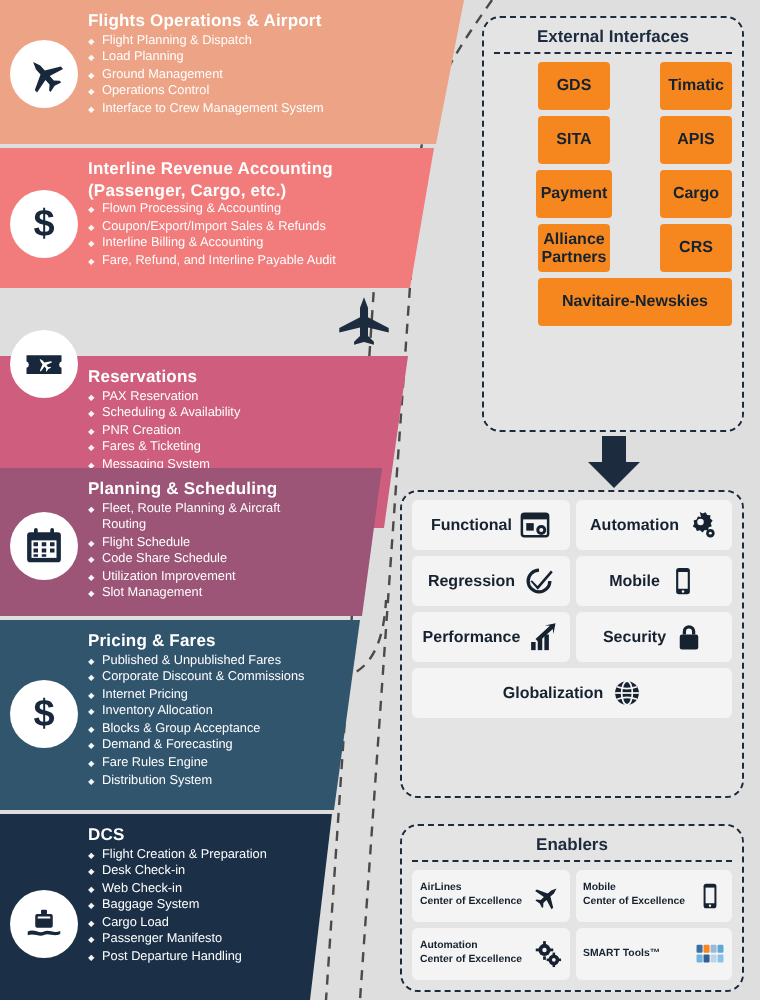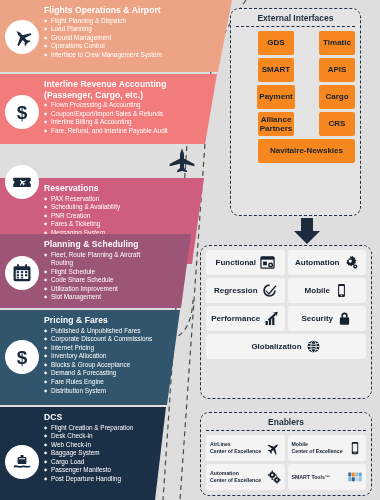--- a/index.html
+++ b/index.html
@@ -257,31 +257,31 @@
 <div class="badge" style="top:445px;">
   <svg viewBox="0 0 32 32">
     <rect x="9" y="8" width="14" height="11" rx="1.6"></rect>
     <rect x="13.6" y="4.6" width="4.8" height="3.6" rx="1"></rect>
     <rect x="11" y="10" width="10" height="1.6" fill="#fff"></rect>
     <path d="M3 22 C8 19.5 12 24 16 22 C20 20 24 24 29 21.5
              L29 24 C24 26.5 20 23 16 24.8 C12 26.6 8 23 3 25 Z"></path>
   </svg>
 </div>
 
-<div class="panel" style="left:230px; top:8px; width:131px; height:208px;">
+<div class="panel" style="left:241px; top:8px; width:131px; height:208px;">
   <div class="panel-title">External Interfaces</div>
   <div class="grid2">
     <div class="cell">
         <div class="chip" style="width:100%">GDS</div>
       </div>
     <div class="cell">
         <div class="chip" style="width:100%">Timatic</div>
       </div>
     <div class="cell">
-        <div class="chip" style="width:100%">SMART</div>
+        <div class="chip" style="width:100%">SITA</div>
       </div>
     <div class="cell">
         <div class="chip" style="width:100%">APIS</div>
       </div>
     <div class="cell">
         <div class="chip" style="width:100%">Payment</div>
       </div>
     <div class="cell">
         <div class="chip" style="width:100%">Cargo</div>
       </div>

